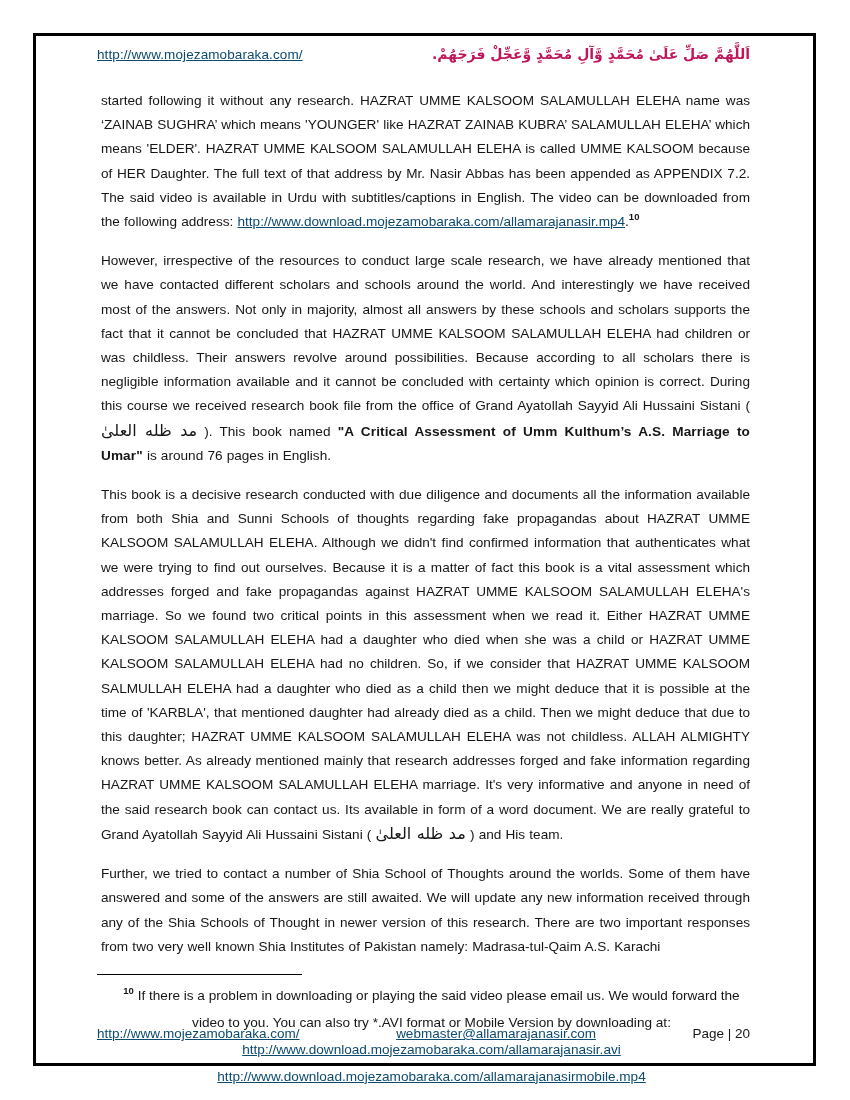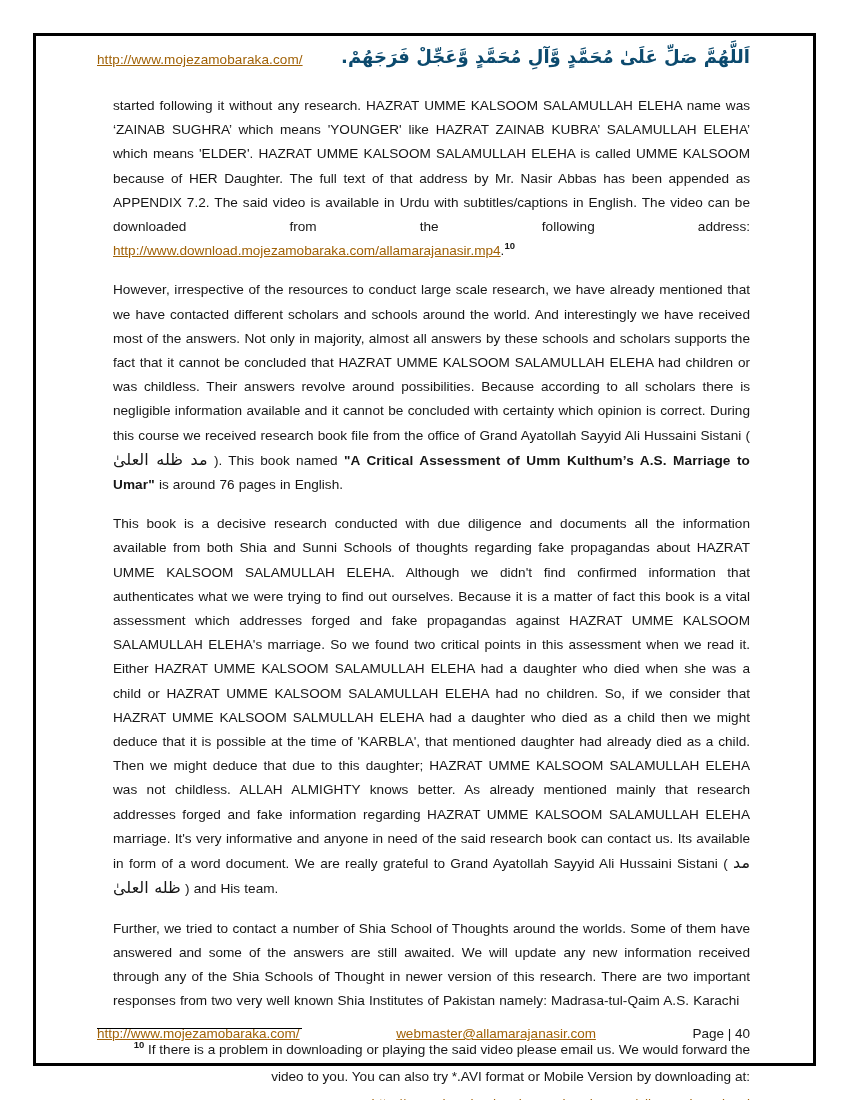--- a/index.html
+++ b/index.html
@@ -23,34 +23,34 @@
     left: 97px; top: 46px;
     width: 653px;
   }
   .header {
     display: flex;
     justify-content: space-between;
     align-items: flex-end;
     margin-bottom: 27px;
   }
   .lnk {
-    color: #a16207;
+    color: #0c4a6e;
     text-decoration: underline;
     cursor: pointer;
   }
   .header-url { font-size: 13.5px; letter-spacing: 0.1px; }
   .ar { font-family: "DejaVu Sans", sans-serif; }
   .header-arabic {
-    font-size: 18px;
+    font-size: 14px;
     font-weight: bold;
-    color: #0c4a6e;
+    color: #be185d;
     text-align: center;
   }
   p.body-par {
-    margin: 0 0 15px 16px;
+    margin: 0 0 15px 4px;
     font-size: 13.6px;
     line-height: 24.2px;
     text-align: justify;
     word-spacing: 0.4px;
   }
   p.body-par .ar { font-size: 16px; }
   p.body-par b { letter-spacing: 0.1px; }
   sup.fn-ref {
     font-weight: bold;
     font-size: 9.5px;
@@ -59,21 +59,21 @@
   .footnote-block { margin-top: 2px; }
   .fn-sep {
     width: 205px;
     height: 0;
     border-top: 1.5px solid #000;
     margin: 0 0 7px 0;
   }
   .footnote {
     font-size: 13.6px;
     line-height: 27px;
-    text-align: right;
+    text-align: center;
     margin-left: 16px;
   }
   .footer {
     position: absolute;
     left: 97px; top: 1026px;
     width: 653px;
     display: flex;
     justify-content: space-between;
     align-items: baseline;
     font-size: 13.5px;
@@ -103,14 +103,14 @@
   <div class="footnote-block">
     <div class="fn-sep"></div>
     <div class="footnote"><sup class="fn-ref">10</sup><span> If there is a problem in downloading or playing the said video please email us. We would forward the video to you. You can also try *.AVI format or Mobile Version by downloading at:</span><br><a href="#" class="lnk">http://www.download.mojezamobaraka.com/allamarajanasir.avi</a><br><a href="#" class="lnk">http://www.download.mojezamobaraka.com/allamarajanasirmobile.mp4</a></div>
   </div>
 
 </div>
 
 <div class="footer">
   <a class="lnk" href="#">http://www.mojezamobaraka.com/</a>
   <a class="lnk" href="#">webmaster@allamarajanasir.com</a>
-  <span class="page-num">Page | 40</span>
+  <span class="page-num">Page | 20</span>
 </div>
 
 </body></html>

